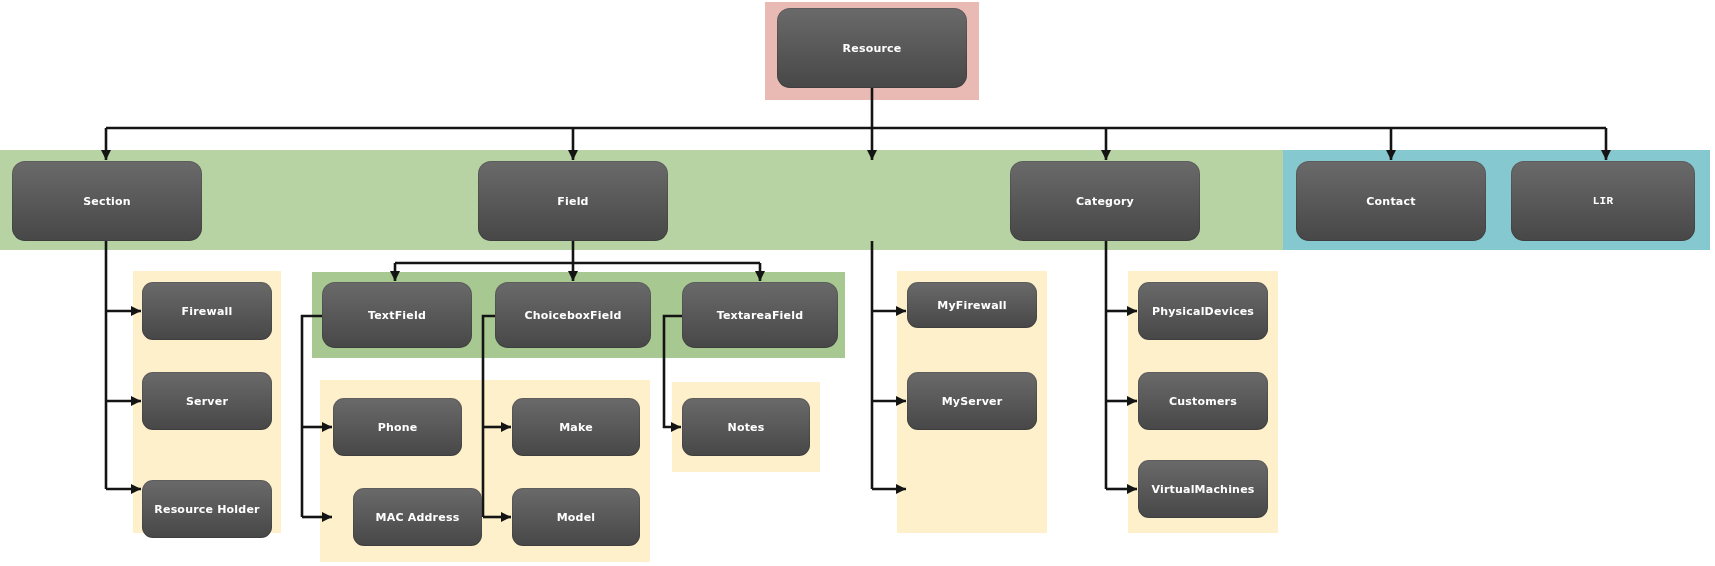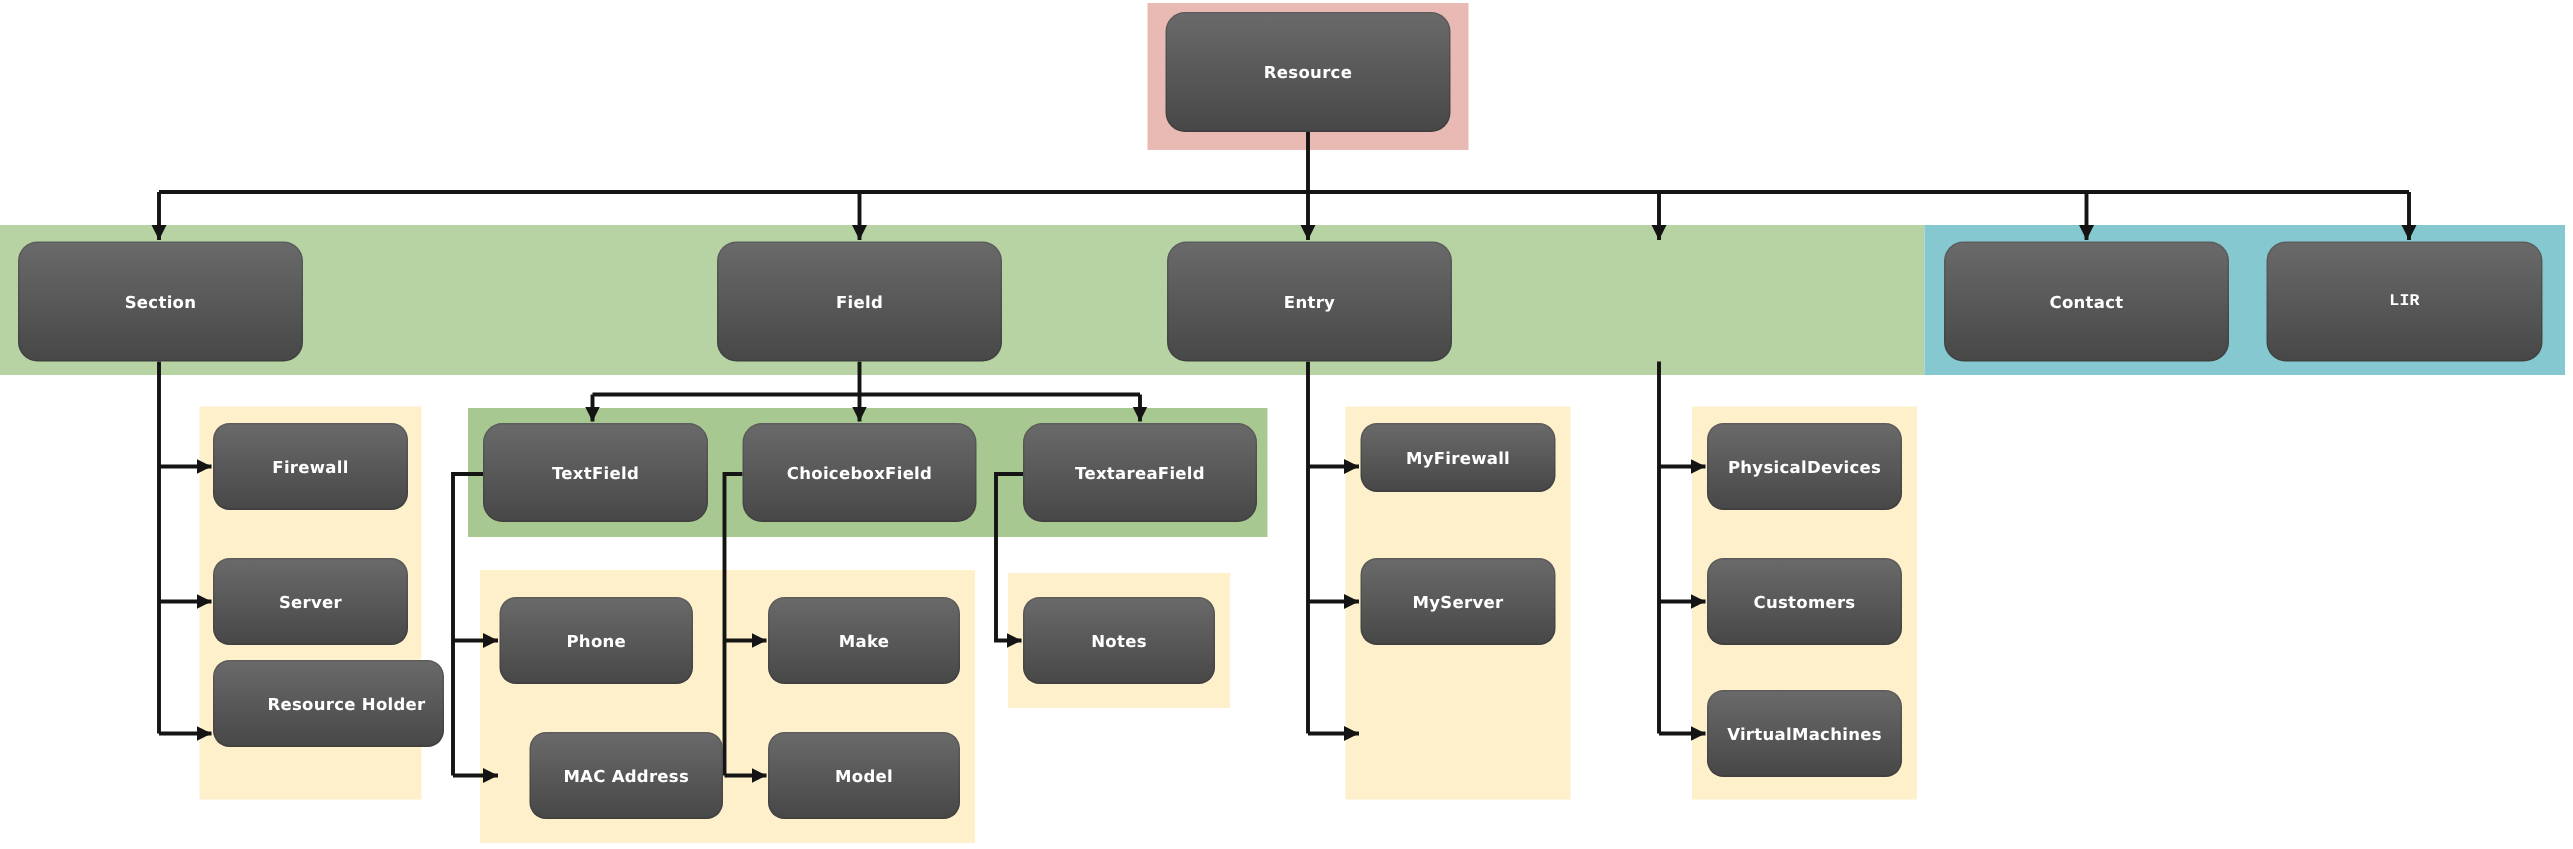--- a/index.html
+++ b/index.html
@@ -96,31 +96,31 @@
       <path d="M483 517 H511" marker-end="url(#arrow)"></path>
 
       <path d="M682 316 H664 V427 H681" marker-end="url(#arrow)"></path>
     </g>
   </svg>
 
   <div class="node" style="left:777px;top:8px;width:190px;height:80px;">Resource</div>
 
   <div class="node" style="left:12px;top:161px;width:190px;height:80px;">Section</div>
   <div class="node" style="left:478px;top:161px;width:190px;height:80px;">Field</div>
-  <div class="node" style="left:778px;top:161px;width:190px;height:80px;">Entry</div>
+  <div class="node" style="left:1010px;top:161px;width:190px;height:80px;">Category</div>
   <div class="node" style="left:1296px;top:161px;width:190px;height:80px;">Contact</div>
   <div class="node" style="left:1511px;top:161px;width:184px;height:80px;font-family:Liberation Mono, monospace;">LIR</div>
 
   <div class="node" style="left:322px;top:282px;width:150px;height:66px;">TextField</div>
   <div class="node" style="left:495px;top:282px;width:156px;height:66px;">ChoiceboxField</div>
   <div class="node" style="left:682px;top:282px;width:156px;height:66px;">TextareaField</div>
 
   <div class="node small" style="left:142px;top:282px;width:130px;height:58px;">Firewall</div>
   <div class="node small" style="left:142px;top:372px;width:130px;height:58px;">Server</div>
-  <div class="node small" style="left:142px;top:440px;width:130px;height:58px;padding-left:24px;">Resource Holder</div>
+  <div class="node small" style="left:142px;top:480px;width:130px;height:58px;">Resource Holder</div>
 
   <div class="node small" style="left:333px;top:398px;width:129px;height:58px;">Phone</div>
   <div class="node small" style="left:333px;top:488px;width:129px;height:58px;margin-left:20px;">MAC Address</div>
   <div class="node small" style="left:512px;top:398px;width:128px;height:58px;">Make</div>
   <div class="node small" style="left:512px;top:488px;width:128px;height:58px;">Model</div>
   <div class="node small" style="left:682px;top:398px;width:128px;height:58px;">Notes</div>
 
   <div class="node small" style="left:907px;top:282px;width:130px;height:46px;">MyFirewall</div>
   <div class="node small" style="left:907px;top:372px;width:130px;height:58px;">MyServer</div>
 

